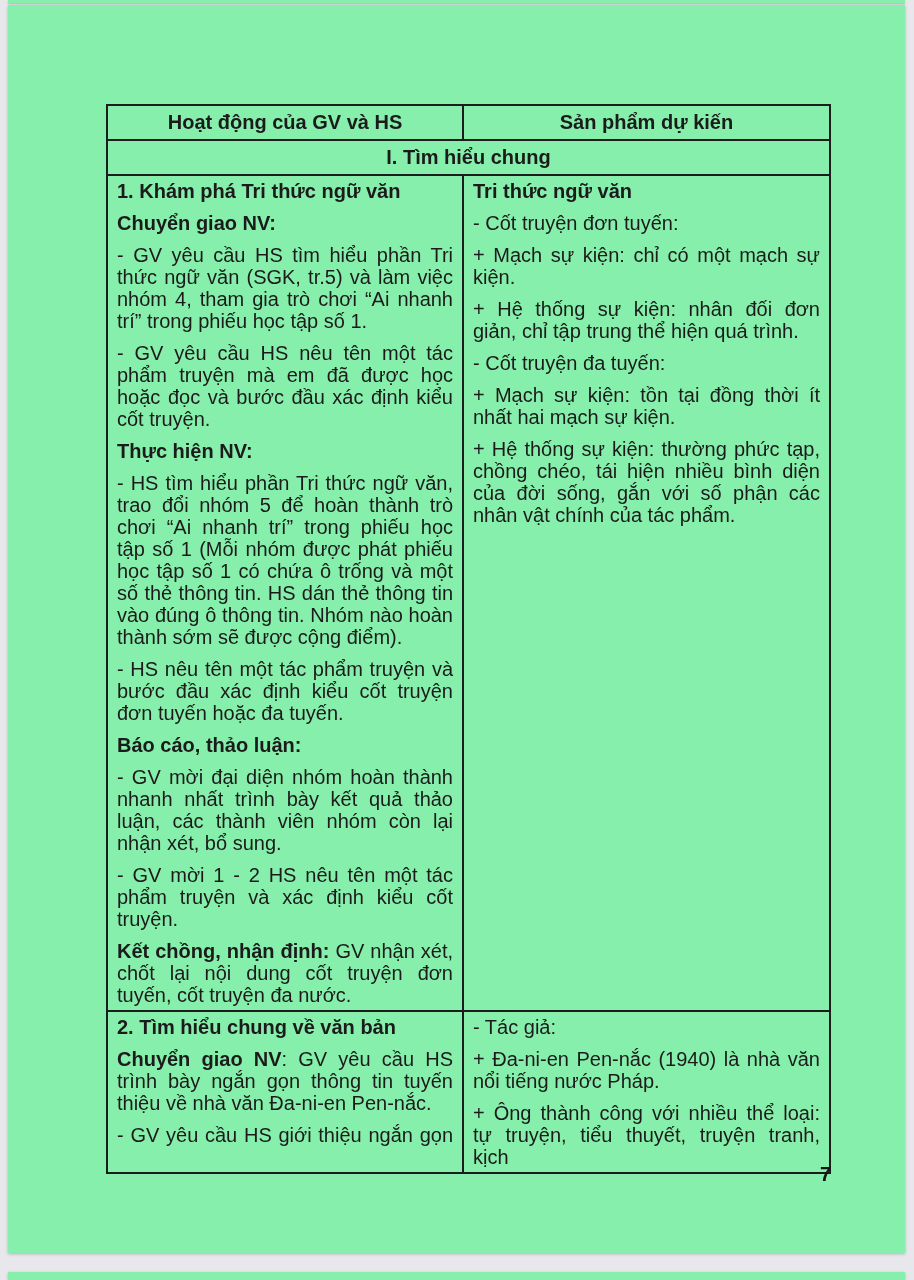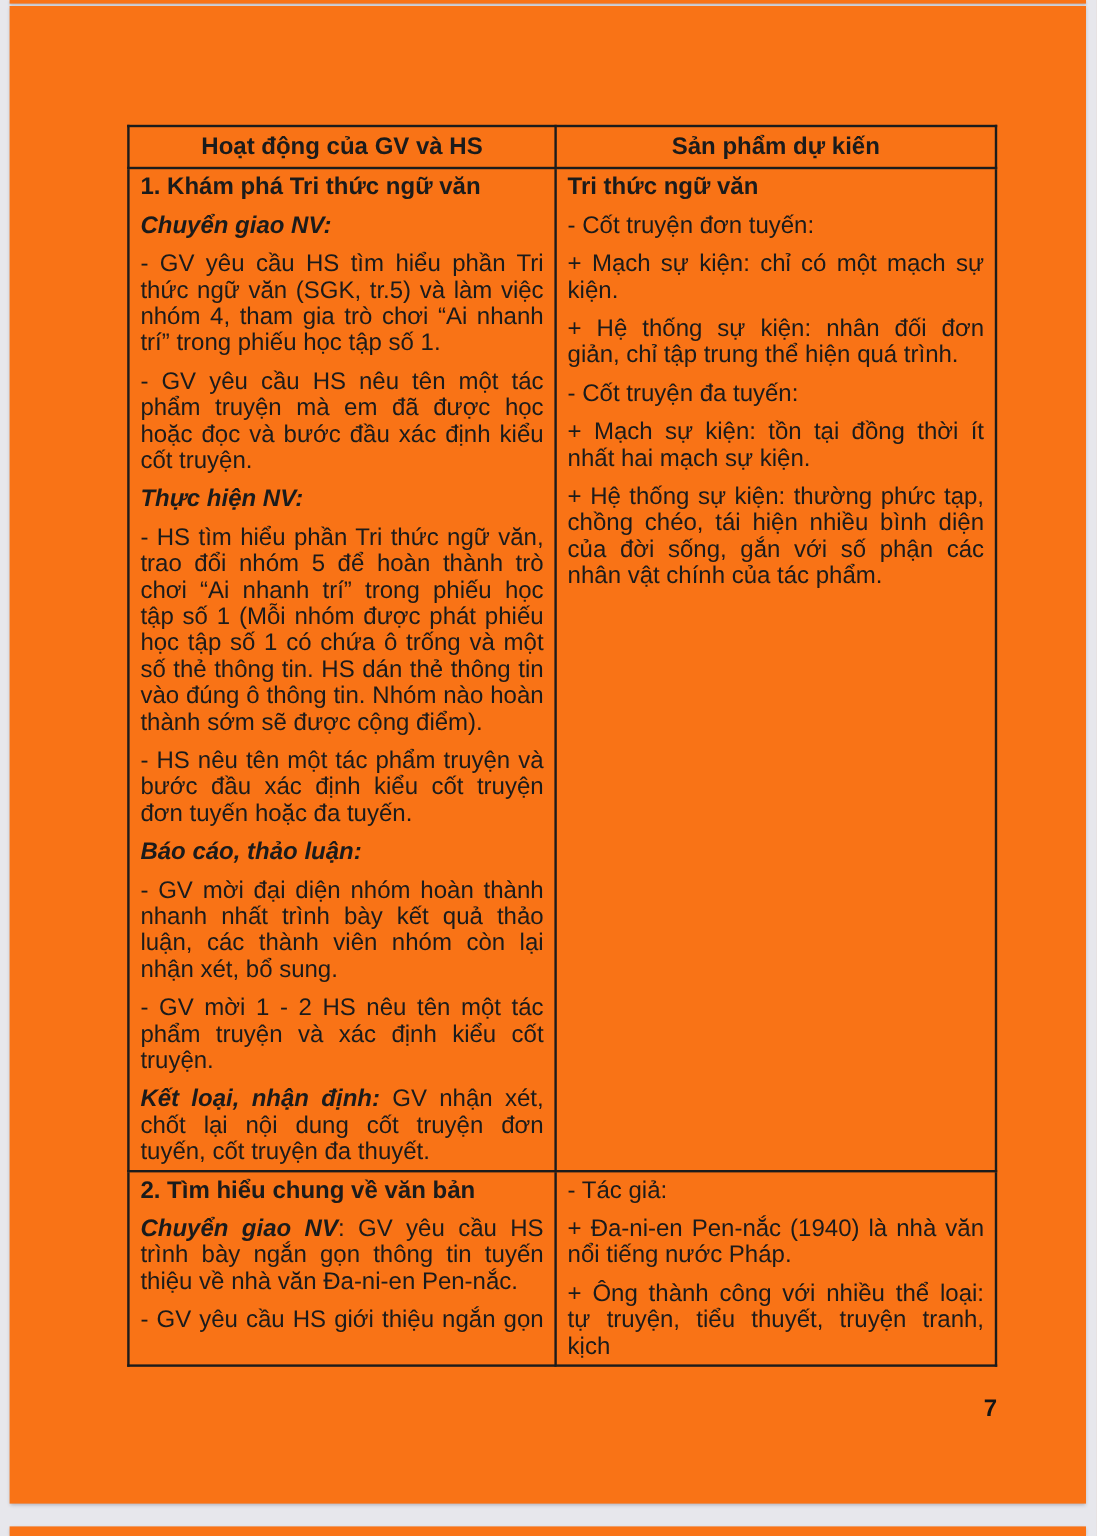--- a/index.html
+++ b/index.html
@@ -8,21 +8,21 @@
     overflow: hidden;
     background: #e7e7ec;
     font-family: "Liberation Sans", "DejaVu Sans", sans-serif;
   }
   .viewer { position: relative; width: 914px; height: 1280px; }
 
   .page {
     position: absolute;
     left: 8px;
     width: 897px;
-    background: #f97316;
+    background: #86efac;
     box-shadow: 0 1px 3px rgba(40,40,60,0.28);
   }
   .page-prev { top: 0; height: 3px; box-shadow: 0 1px 2px rgba(40,40,60,0.25); }
   .page-main { top: 5px; height: 1248px; }
   .page-next { top: 1272px; height: 8px; }
 
   table.doc-table {
     position: absolute;
     left: 98px; top: 99px;
     width: 723px;
@@ -52,21 +52,21 @@
     padding: 4px 9px 4px 9px;
     text-align: justify;
   }
   .doc-table tbody p {
     margin: 0;
     text-align: justify;
   }
   .doc-table tbody p + p { margin-top: 10px; }
   .st-bold { font-weight: bold; }
   .st-italic { }
-  .st-bold-italic { font-weight: bold; font-style: italic; }
+  .st-bold-italic { font-weight: bold; }
   p.jlast { text-align-last: justify; }
 
   .page-number {
     position: absolute;
     top: 1158px;
     right: 74px;
     font-size: 20px;
     line-height: 22px;
     font-weight: bold;
     color: #151515;
@@ -82,35 +82,38 @@
     <table class="doc-table">
       <colgroup>
           <col class="c1">
           <col class="c2">
         </colgroup>
       <thead>
         <tr>
           <th>Hoạt động của GV và HS</th>
           <th>Sản phẩm dự kiến</th>
         </tr>
+        <tr class="section">
+          <td colspan="2">I. Tìm hiểu chung</td>
+        </tr>
       </thead>
       <tbody id="table-body">
           <tr>
             <td>
               <p><span class="st-bold">1. Khám phá Tri thức ngữ văn</span></p>
               <p><span class="st-bold-italic">Chuyển giao NV:</span></p>
               <p><span>- GV yêu cầu HS tìm hiểu phần Tri thức ngữ văn (SGK, tr.5) và làm việc nhóm 4, tham gia trò chơi “Ai nhanh trí” trong phiếu học tập số 1.</span></p>
               <p><span>- GV yêu cầu HS nêu tên một tác phẩm truyện mà em đã được học hoặc đọc và bước đầu xác định kiểu cốt truyện.</span></p>
               <p><span class="st-bold-italic">Thực hiện NV:</span></p>
               <p><span>- HS tìm hiểu phần Tri thức ngữ văn, trao đổi nhóm 5 để hoàn thành trò chơi “Ai nhanh trí” trong phiếu học tập số 1 </span><span class="st-italic">(Mỗi nhóm được phát phiếu học tập số 1 có chứa ô trống và một số thẻ thông tin. HS dán thẻ thông tin vào đúng ô thông tin. Nhóm nào hoàn thành sớm sẽ được cộng điểm).</span></p>
               <p><span>- HS nêu tên một tác phẩm truyện và bước đầu xác định kiểu cốt truyện đơn tuyến hoặc đa tuyến.</span></p>
               <p><span class="st-bold-italic">Báo cáo, thảo luận:</span></p>
               <p><span>- GV mời đại diện nhóm hoàn thành nhanh nhất trình bày kết quả thảo luận, các thành viên nhóm còn lại nhận xét, bổ sung.</span></p>
               <p><span>- GV mời 1 - 2 HS nêu tên một tác phẩm truyện và xác định kiểu cốt truyện.</span></p>
-              <p><span class="st-bold-italic">Kết loại, nhận định: </span><span>GV nhận xét, chốt lại nội dung cốt truyện đơn tuyến, cốt truyện đa thuyết.</span></p>
+              <p><span class="st-bold-italic">Kết chồng, nhận định: </span><span>GV nhận xét, chốt lại nội dung cốt truyện đơn tuyến, cốt truyện đa nước.</span></p>
             </td>
             <td>
               <p><span class="st-bold">Tri thức ngữ văn</span></p>
               <p><span>- Cốt truyện đơn tuyến:</span></p>
               <p><span>+ Mạch sự kiện: chỉ có một mạch sự kiện.</span></p>
               <p><span>+ Hệ thống sự kiện: nhân đối đơn giản, chỉ tập trung thể hiện quá trình.</span></p>
               <p><span>- Cốt truyện đa tuyến:</span></p>
               <p><span>+ Mạch sự kiện: tồn tại đồng thời ít nhất hai mạch sự kiện.</span></p>
               <p><span>+ Hệ thống sự kiện: thường phức tạp, chồng chéo, tái hiện nhiều bình diện của đời sống, gắn với số phận các nhân vật chính của tác phẩm.</span></p>
             </td>

